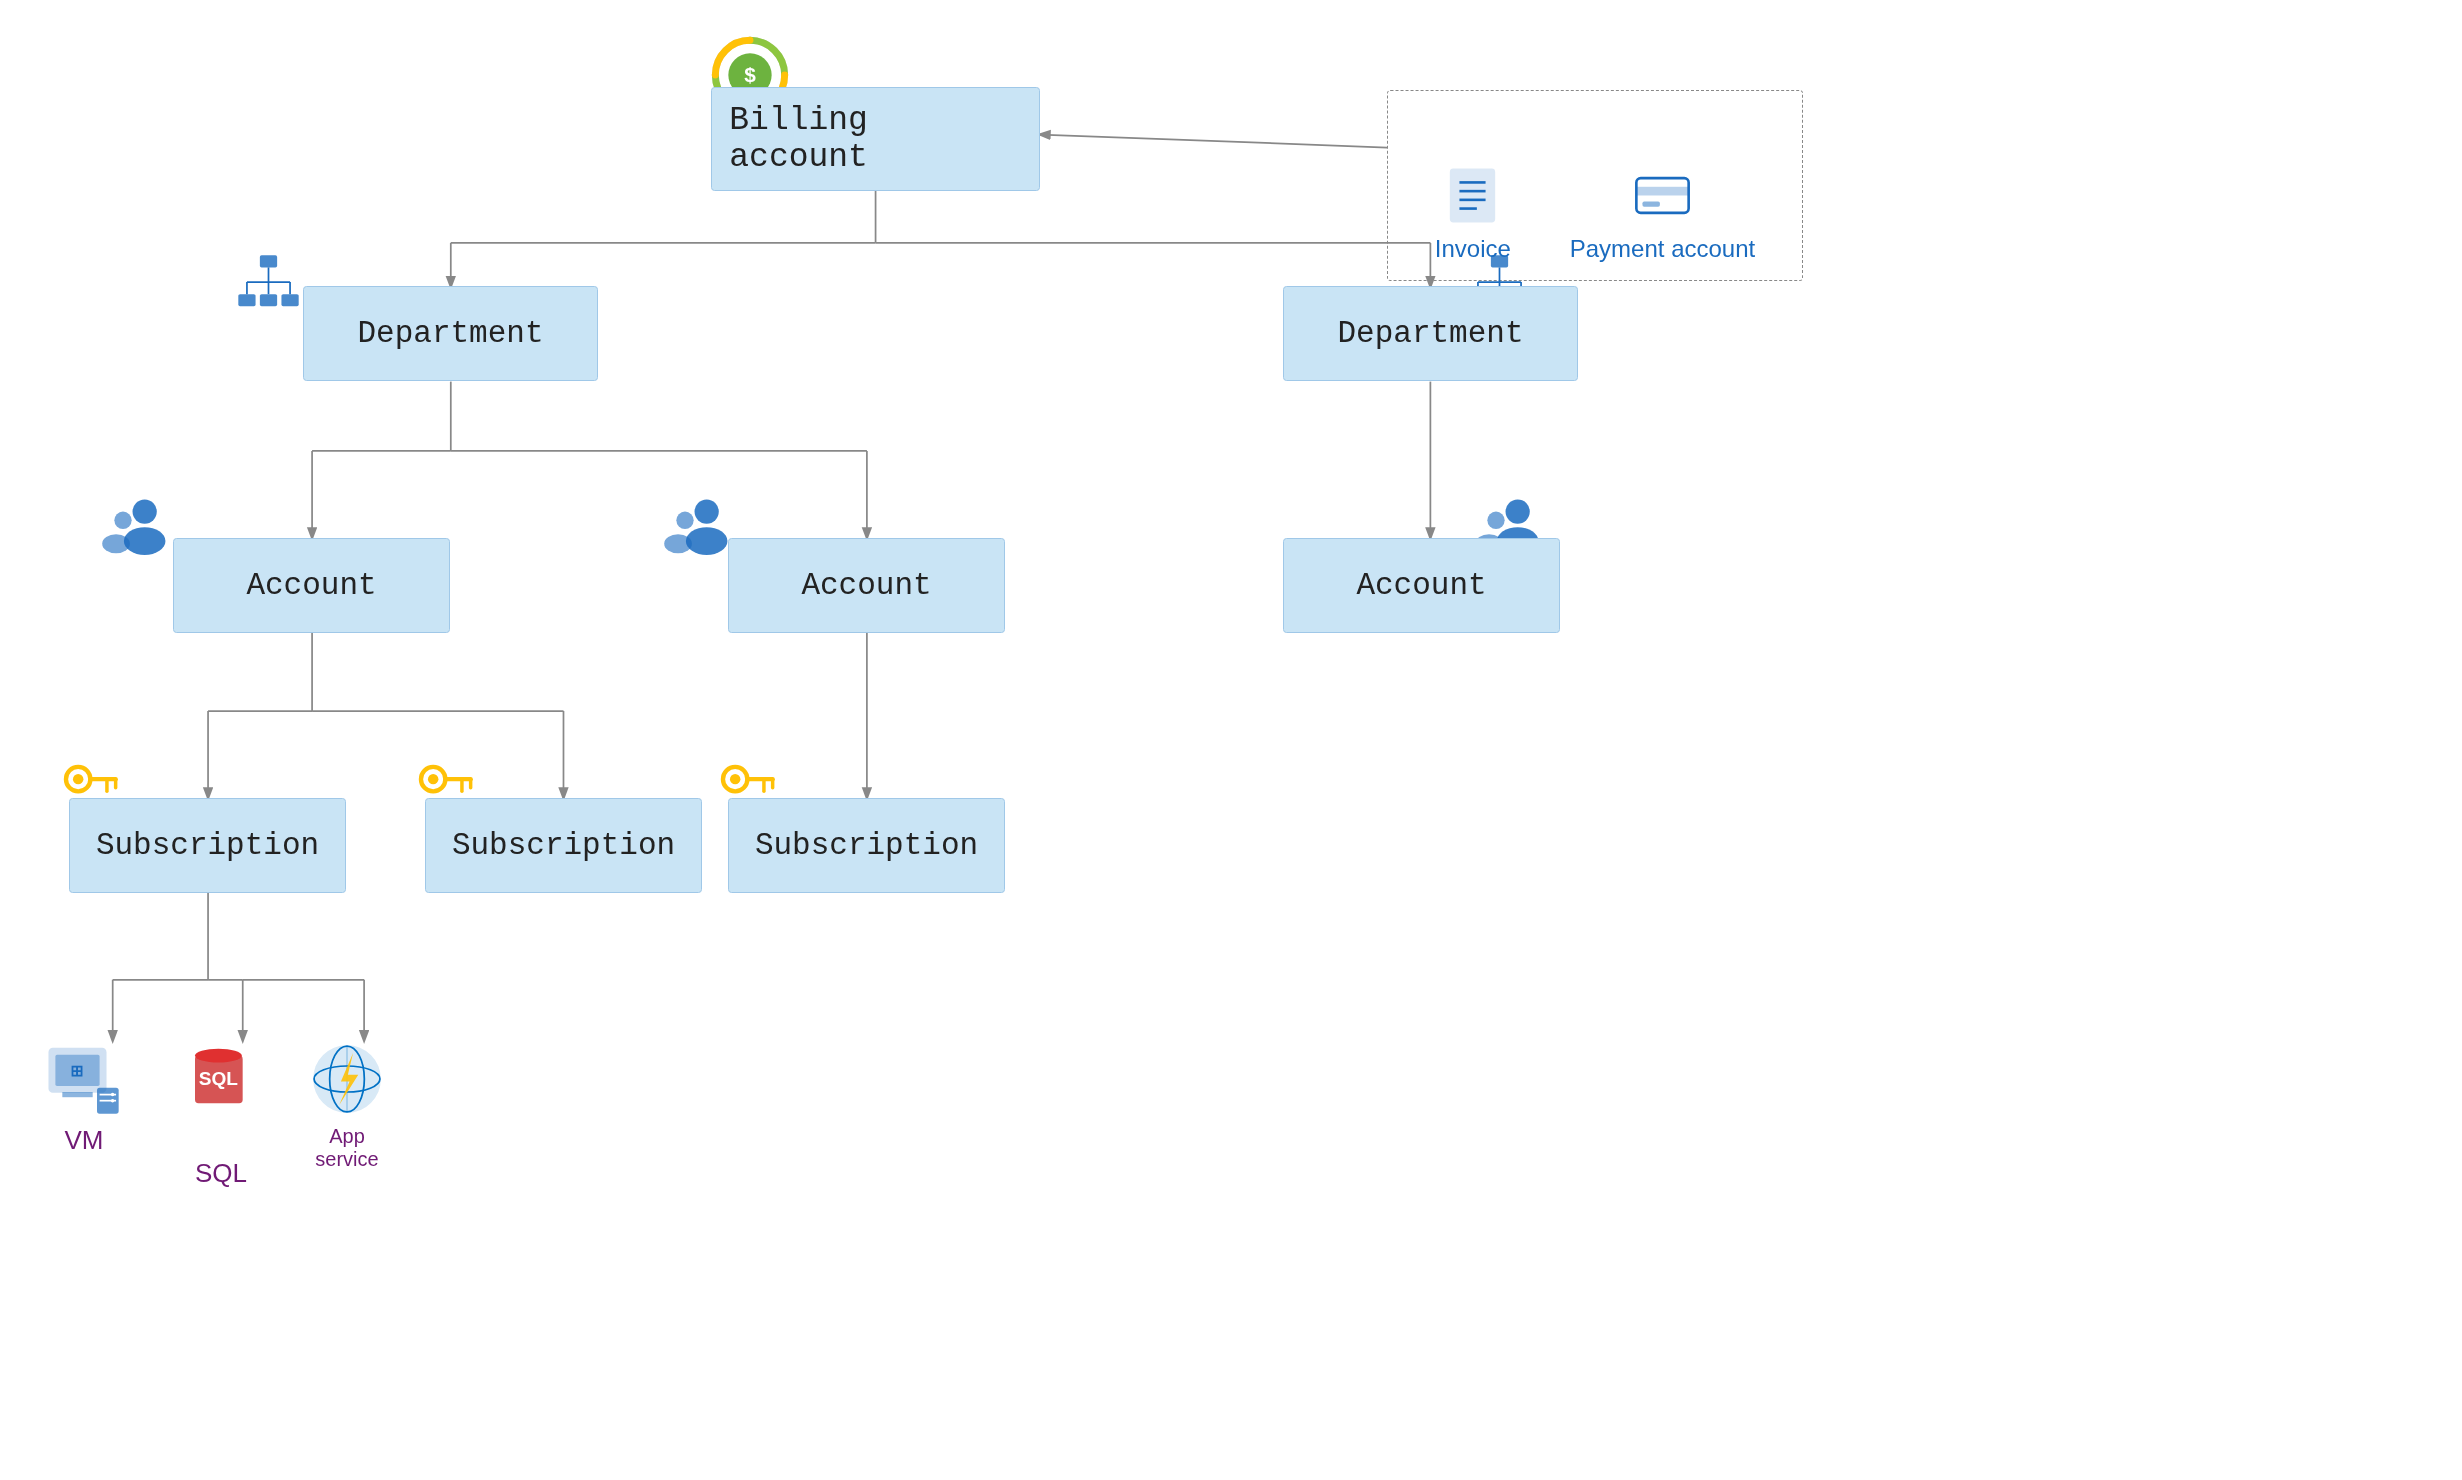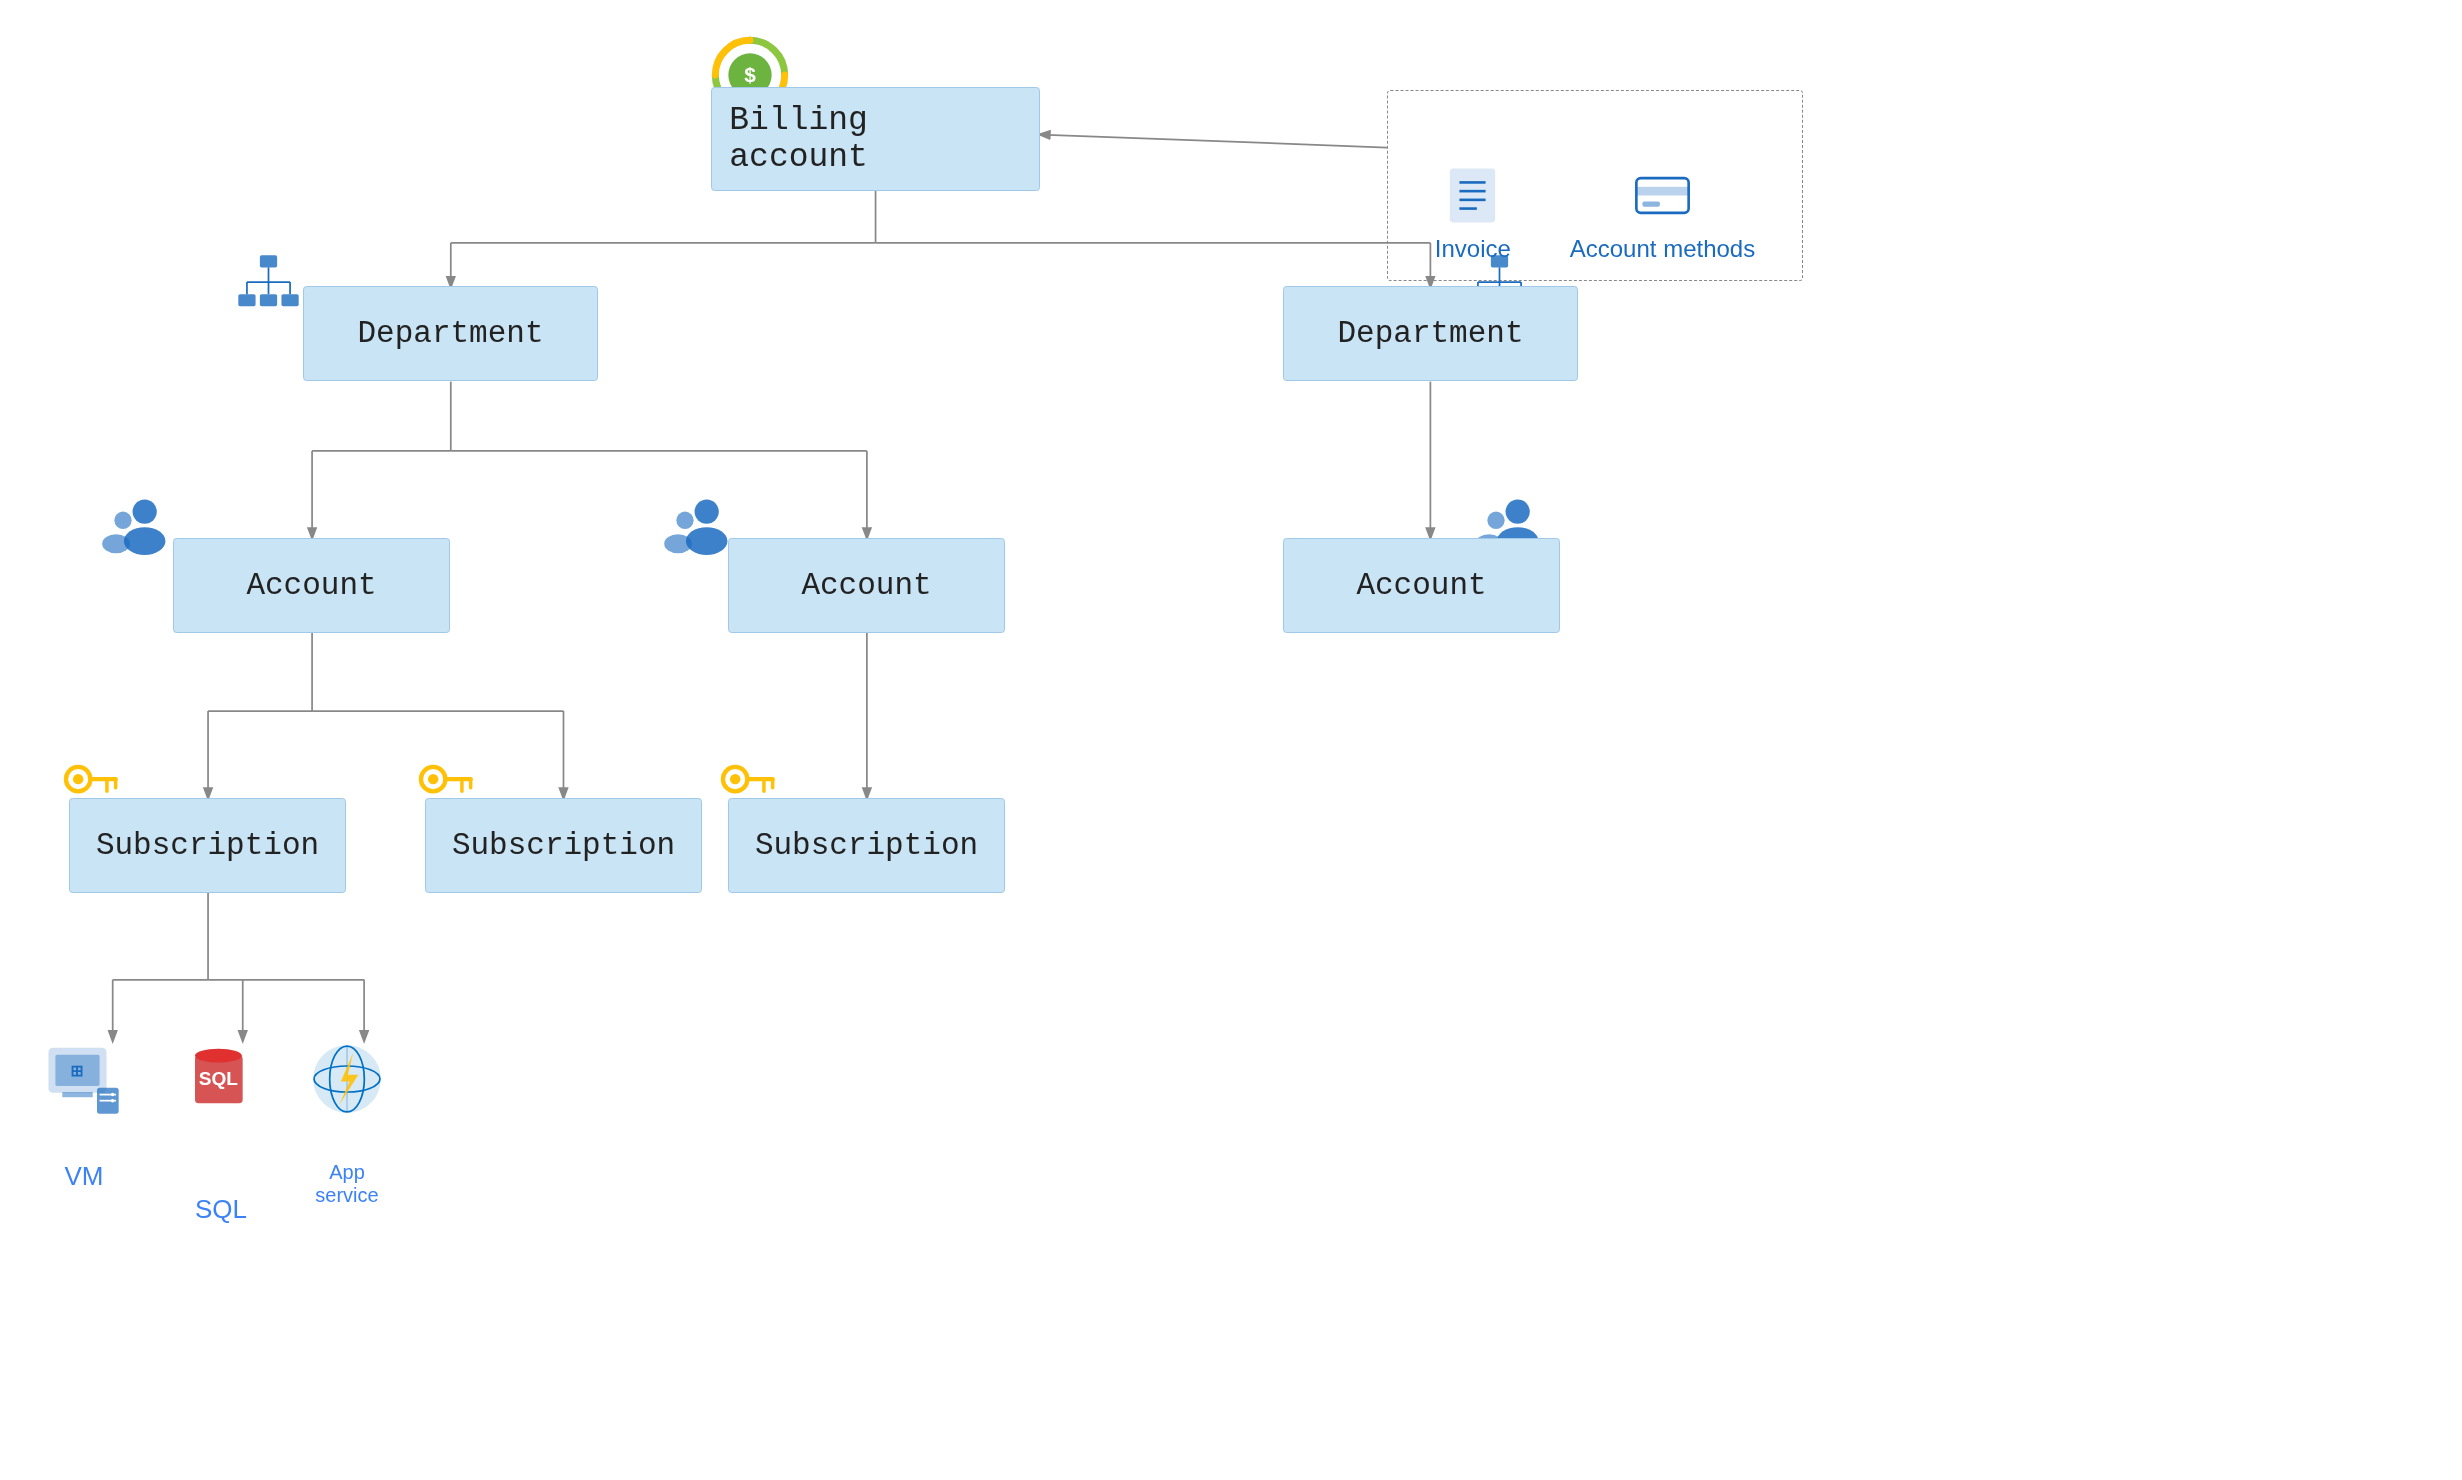--- a/index.html
+++ b/index.html
@@ -146,23 +146,22 @@
     .leaf-node {
       position: absolute;
       display: flex;
       flex-direction: column;
       align-items: center;
       gap: 7px;
     }
 
     .leaf-label {
       font-size: 26px;
-      color: #3b82f6;
+      color: #701a75;
       text-align: center;
-      margin-top: 36px;
     }
 
     
     .billing-icon {
       position: absolute;
       left: 711px;
       top: 36px;
     }
 
     .dept-icon {
@@ -280,21 +279,21 @@
       </svg>
       <span class="label">Invoice</span>
     </div>
     <div class="dashed-item">
 
       <svg width="61" height="61" viewBox="0 0 70 70">
         <rect x="5" y="15" width="60" height="40" rx="5" fill="none" stroke="#1a6bbf" stroke-width="3"></rect>
         <rect x="5" y="25" width="60" height="10" fill="#1a6bbf" opacity="0.3"></rect>
         <rect x="12" y="42" width="20" height="6" rx="2" fill="#1a6bbf" opacity="0.5"></rect>
       </svg>
-      <span class="label">Account methods</span>
+      <span class="label">Payment account</span>
     </div>
   </div>
 
   <div class="dept-icon dept1-icon">
     <svg class="dept-svg" viewBox="0 0 80 80">
       <rect x="30" y="5" width="20" height="14" rx="2" fill="#1a6bbf" opacity="0.8"></rect>
       <rect x="5" y="50" width="20" height="14" rx="2" fill="#1a6bbf" opacity="0.8"></rect>
       <rect x="30" y="50" width="20" height="14" rx="2" fill="#1a6bbf" opacity="0.8"></rect>
       <rect x="55" y="50" width="20" height="14" rx="2" fill="#1a6bbf" opacity="0.8"></rect>
       <line x1="40" y1="19" x2="40" y2="36" stroke="#1a6bbf" stroke-width="2"></line>

